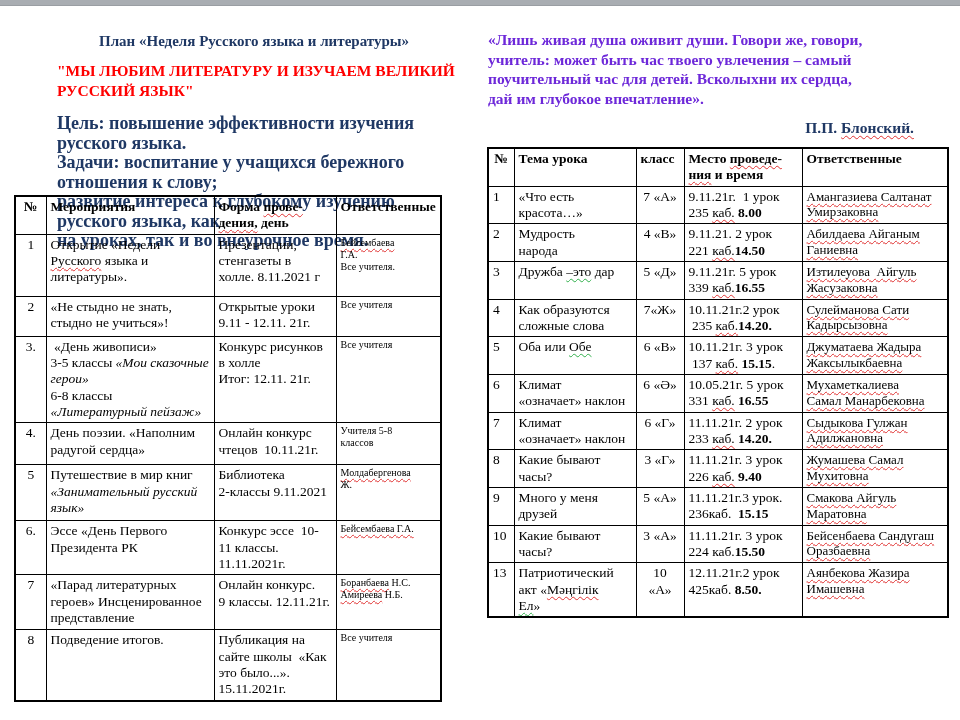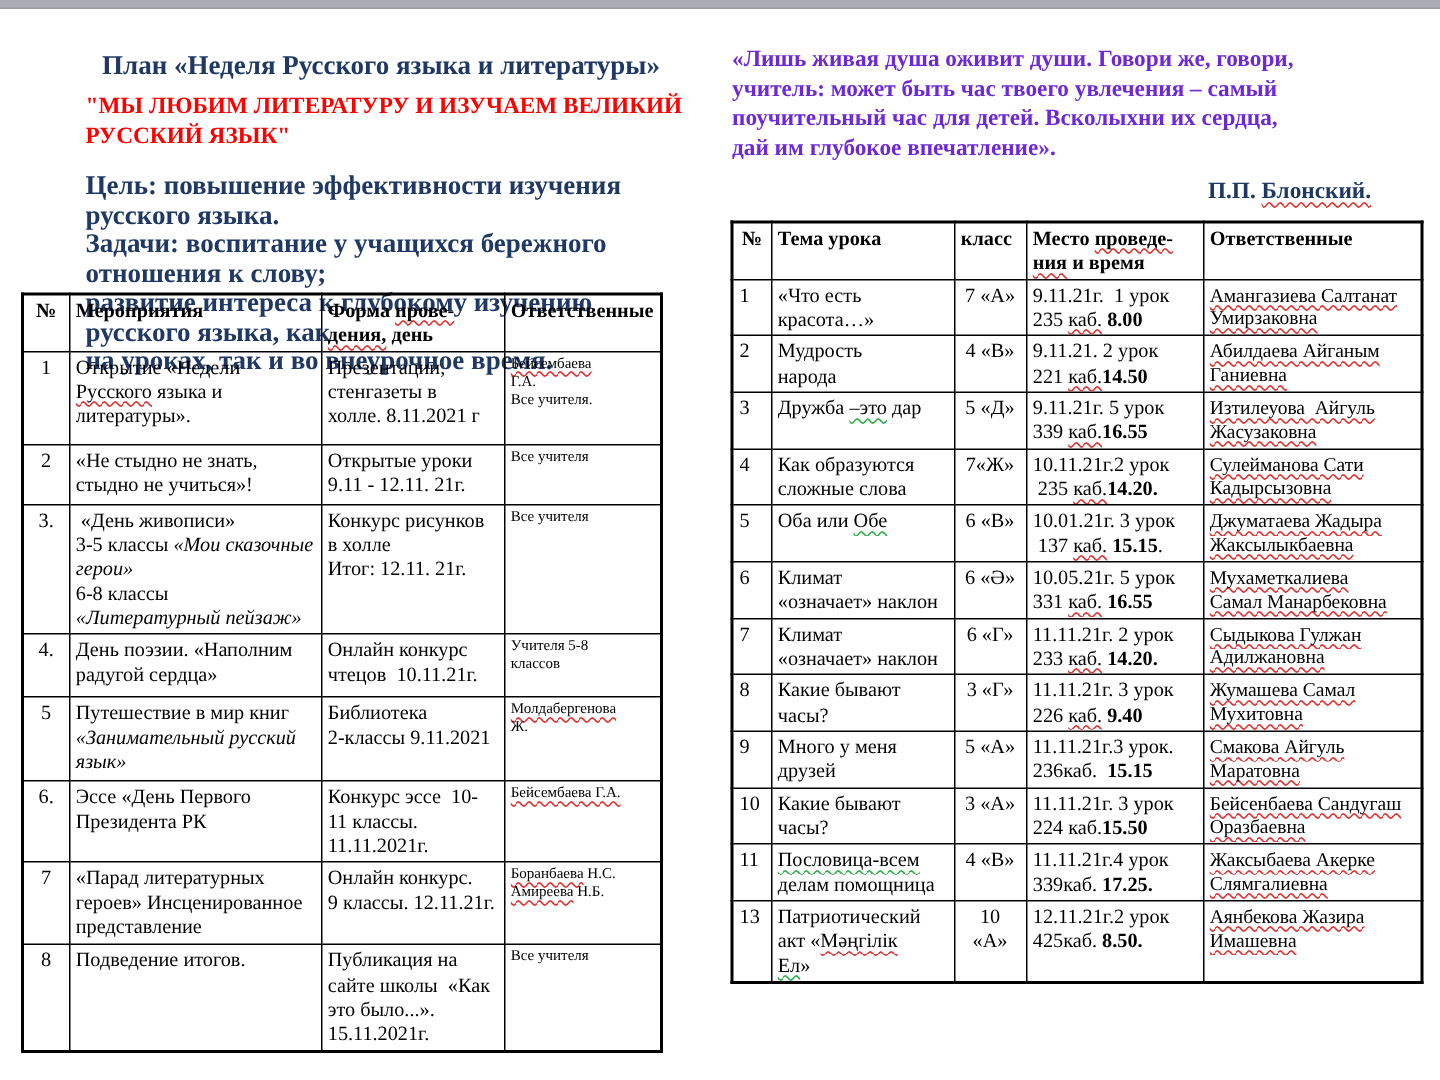--- a/index.html
+++ b/index.html
@@ -1,20 +1,20 @@
 <!DOCTYPE html>
 <html><head>
 <meta charset="utf-8">
 <style>
   html,body{margin:0;padding:0;background:#fff;}
   .slide{position:relative;width:960px;height:720px;background:#ffffff;overflow:hidden;
          font-family:"Liberation Serif","DejaVu Serif",serif;color:#000;}
   .topbar{position:absolute;left:0;top:0;width:960px;height:5px;background:#a9adb2;border-bottom:1px solid #9a9ea3;}
   .l-title{position:absolute;left:34px;top:33px;width:440px;text-align:center;
-           font-size:18px;font-weight:bold;color:#1f3864;font-family:Liberation Serif, serif;}
+           font-size:15px;font-weight:bold;color:#1f3864;font-family:Liberation Serif, serif;}
   .slogan{position:absolute;left:57px;top:61px;width:402px;font-size:15.5px;font-weight:bold;
           color:#ff0000;line-height:19.5px;white-space:pre-line;}
   .goals{position:absolute;left:57px;top:114px;width:412px;font-size:18px;font-weight:bold;
          color:#1f3864;line-height:19.5px;white-space:pre-line;}
   .quote{position:absolute;left:488px;top:30px;width:446px;font-size:15.5px;font-weight:bold;
          color:#6d28d9;line-height:19.5px;white-space:pre-line;}
   .author{position:absolute;left:512px;top:119px;width:402px;text-align:right;
           font-size:15.5px;font-weight:bold;color:#1f3864;}
   table{position:absolute;border-collapse:collapse;table-layout:fixed;border:2px solid #000;}
   td,th{border:1px solid #000;vertical-align:top;padding:2px 4px;line-height:1.21;
@@ -228,21 +228,21 @@
             <td><span>7«Ж»</span></td>
             <td><span>10.11.21г.2 урок
  235 </span><span class="w-red">каб.</span><span class="b">14.20.</span></td>
             <td><span class="w-red">Сулейманова Сати
 Кадырсызовна</span></td>
           </tr>
           <tr>
             <td class="num">5</td>
             <td><span>Оба или </span><span class="w-green">Обе</span></td>
             <td><span>6 «В»</span></td>
-            <td><span>10.01.21г. 3 урок
+            <td><span>10.11.21г. 3 урок
  137 </span><span class="w-red">каб.</span><span> </span><span class="b">15.15</span><span>.</span></td>
             <td><span class="w-red">Джуматаева Жадыра
 Жаксылыкбаевна</span></td>
           </tr>
           <tr>
             <td class="num">6</td>
             <td><span>Климат
 «означает» наклон</span></td>
             <td><span>6 «Ә»</span></td>
             <td><span>10.05.21г. 5 урок
@@ -282,30 +282,20 @@
           </tr>
           <tr>
             <td class="num">10</td>
             <td><span>Какие бывают
 часы?</span></td>
             <td><span>3 «А»</span></td>
             <td><span>11.11.21г. 3 урок
 224 каб.</span><span class="b">15.50</span></td>
             <td><span class="w-red">Бейсенбаева Сандугаш
 Оразбаевна</span></td>
-          </tr>
-          <tr>
-            <td class="num">11</td>
-            <td><span class="w-green">Пословица-всем</span><span>
-делам помощница</span></td>
-            <td><span>4 «В»</span></td>
-            <td><span>11.11.21г.4 урок
-339каб. </span><span class="b">17.25.</span></td>
-            <td><span class="w-red">Жаксыбаева Акерке
-Слямгалиевна</span></td>
           </tr>
           <tr>
             <td class="num">13</td>
             <td><span>Патриотический
 акт «</span><span class="w-red">Мәңгілік</span><span>
 </span><span class="w-green">Ел</span><span>»</span></td>
             <td><span>10
 «А»</span></td>
             <td><span>12.11.21г.2 урок
 425каб. </span><span class="b">8.50.</span></td>

